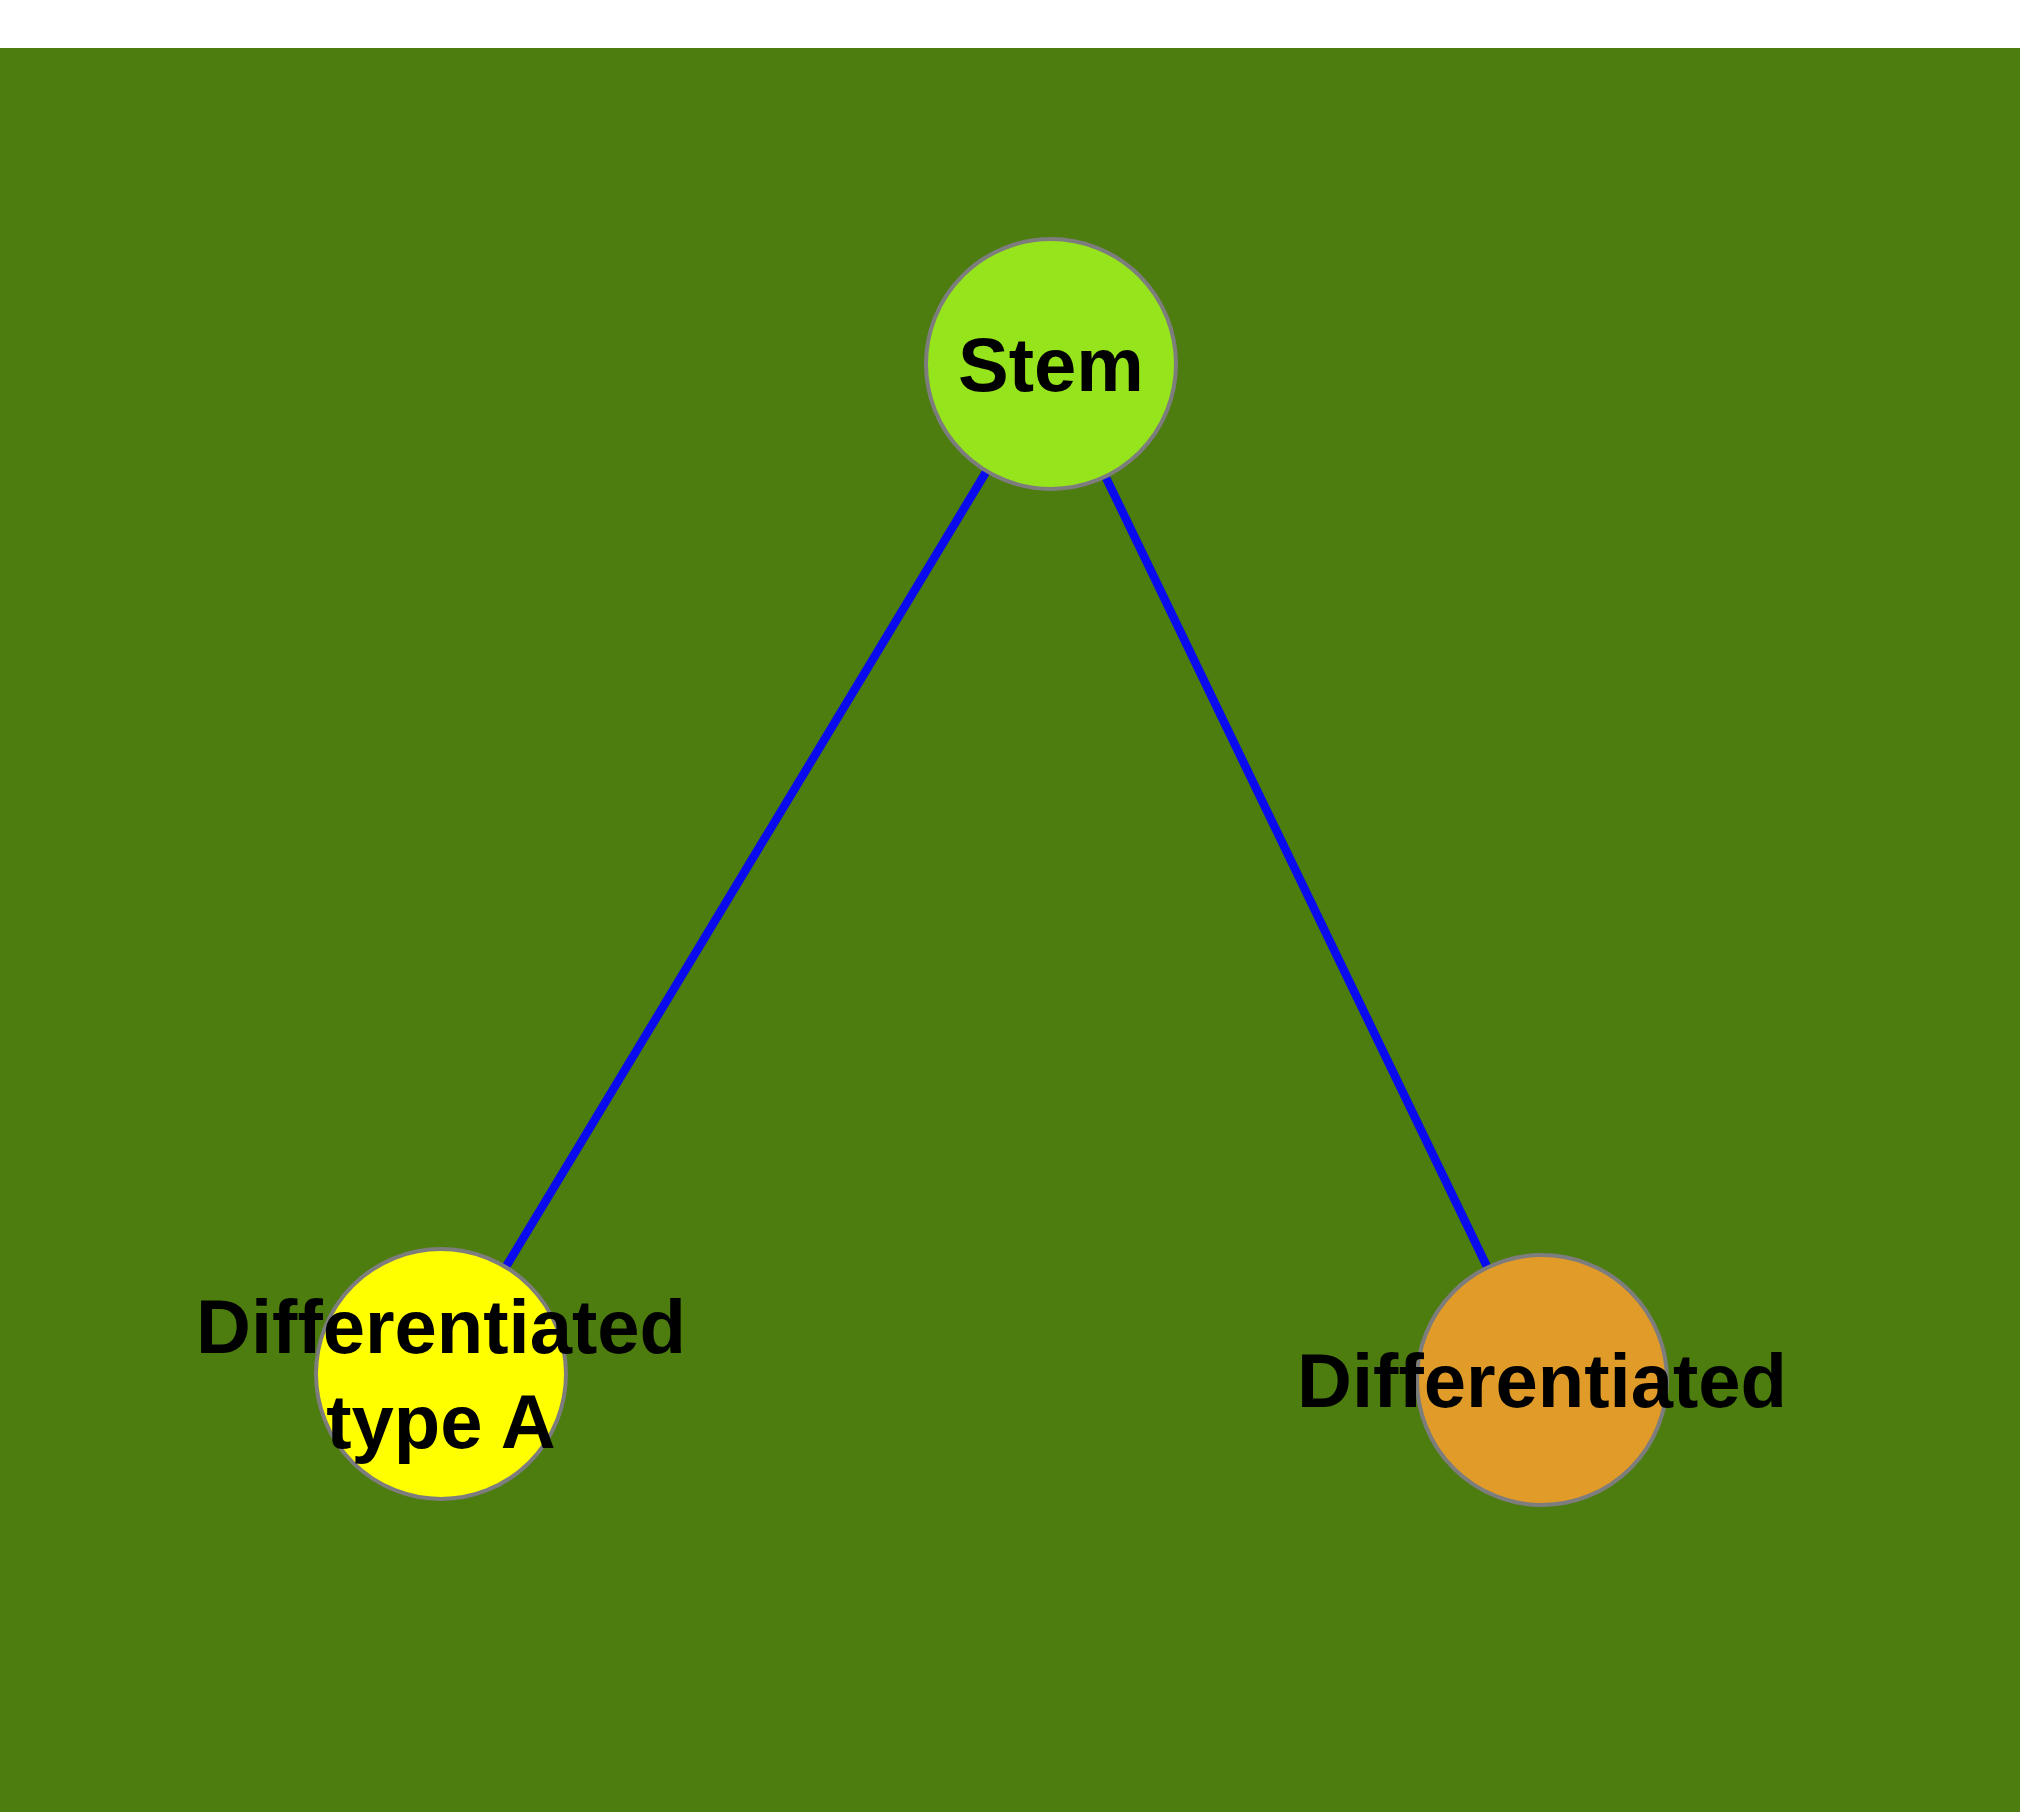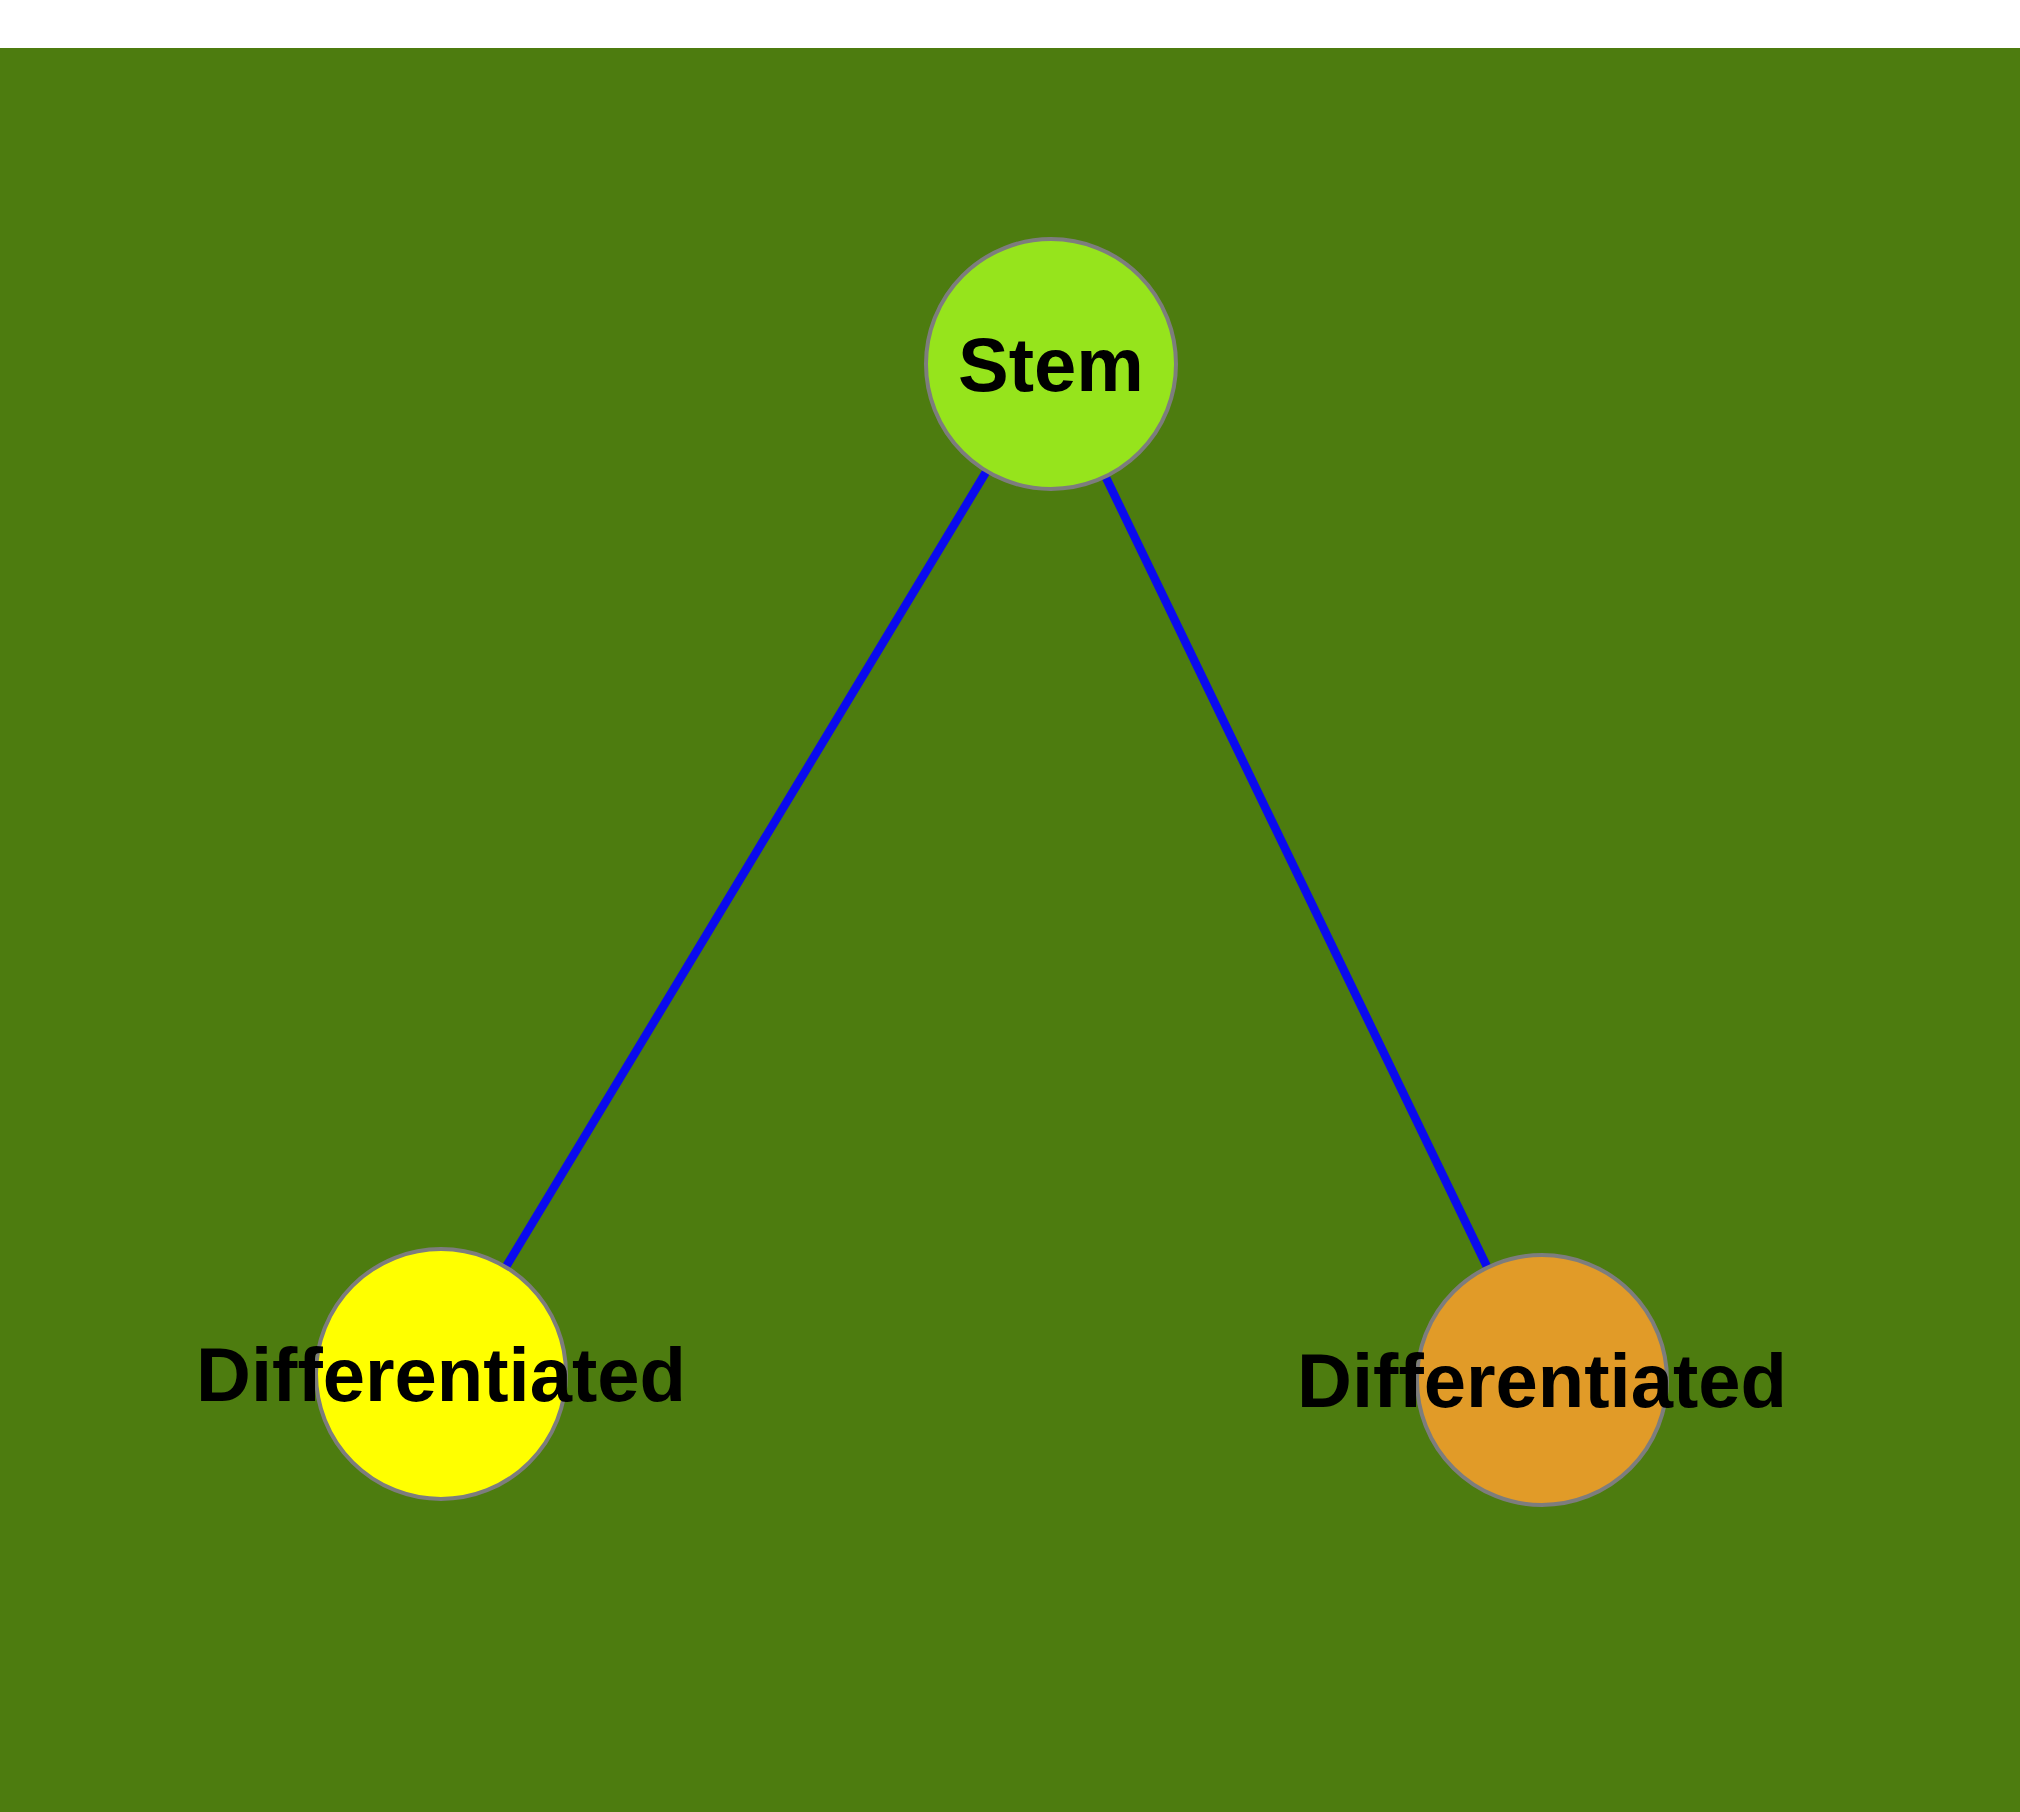--- a/index.html
+++ b/index.html
@@ -52,19 +52,20 @@
       <line x1="1240" y1="373" x2="1819" y2="1572" stroke="#0a0aee" stroke-width="10"></line>
     </svg>
 
 <div class="node-circle" style="left: 924px; top: 189px; width: 254px; height: 254px; background: rgb(150, 228, 28); border-color: rgb(125, 125, 125); border-width: 4.2px;"></div>
     <div class="node-label" style="left: 1051px; top: 316px; color: rgb(0, 0, 0);">
       <div>Stem</div>
     </div>
     <div class="node-circle" style="left: 314px; top: 1199px; width: 254px; height: 254px; background: rgb(255, 255, 0); border-color: rgb(125, 125, 125); border-width: 4.2px;"></div>
     <div class="node-label" style="left: 441px; top: 1326px; color: rgb(0, 0, 0);">
       <div>Differentiated</div>
+      <div>type A</div>
     </div>
     <div class="node-circle" style="left: 1415px; top: 1205px; width: 254px; height: 254px; background: rgb(225, 155, 40); border-color: rgb(125, 125, 125); border-width: 4.2px;"></div>
     <div class="node-label" style="left: 1542px; top: 1332px; color: rgb(0, 0, 0);">
       <div>Differentiated</div>
     </div>
   </div>
 
 
 </body></html>

